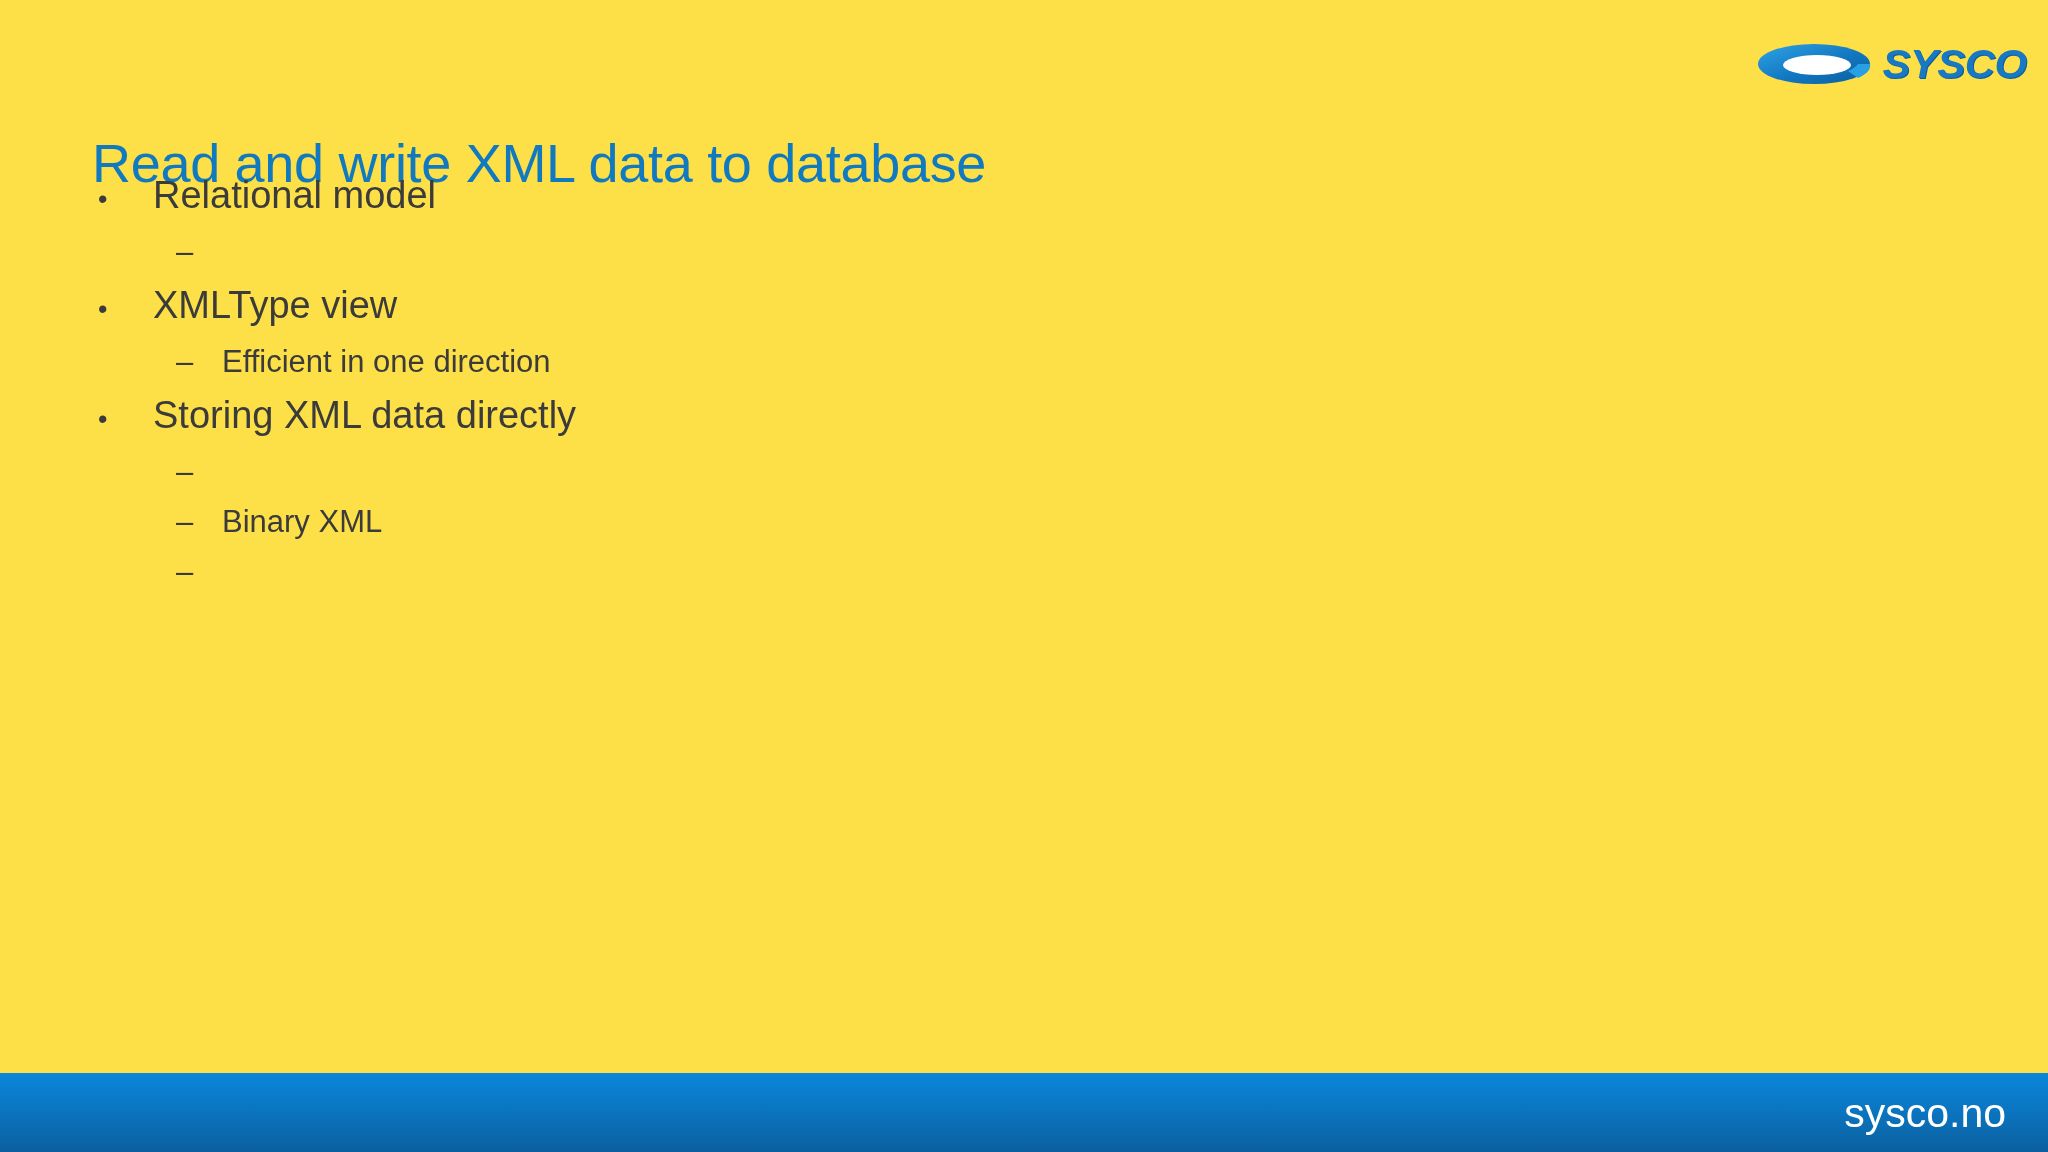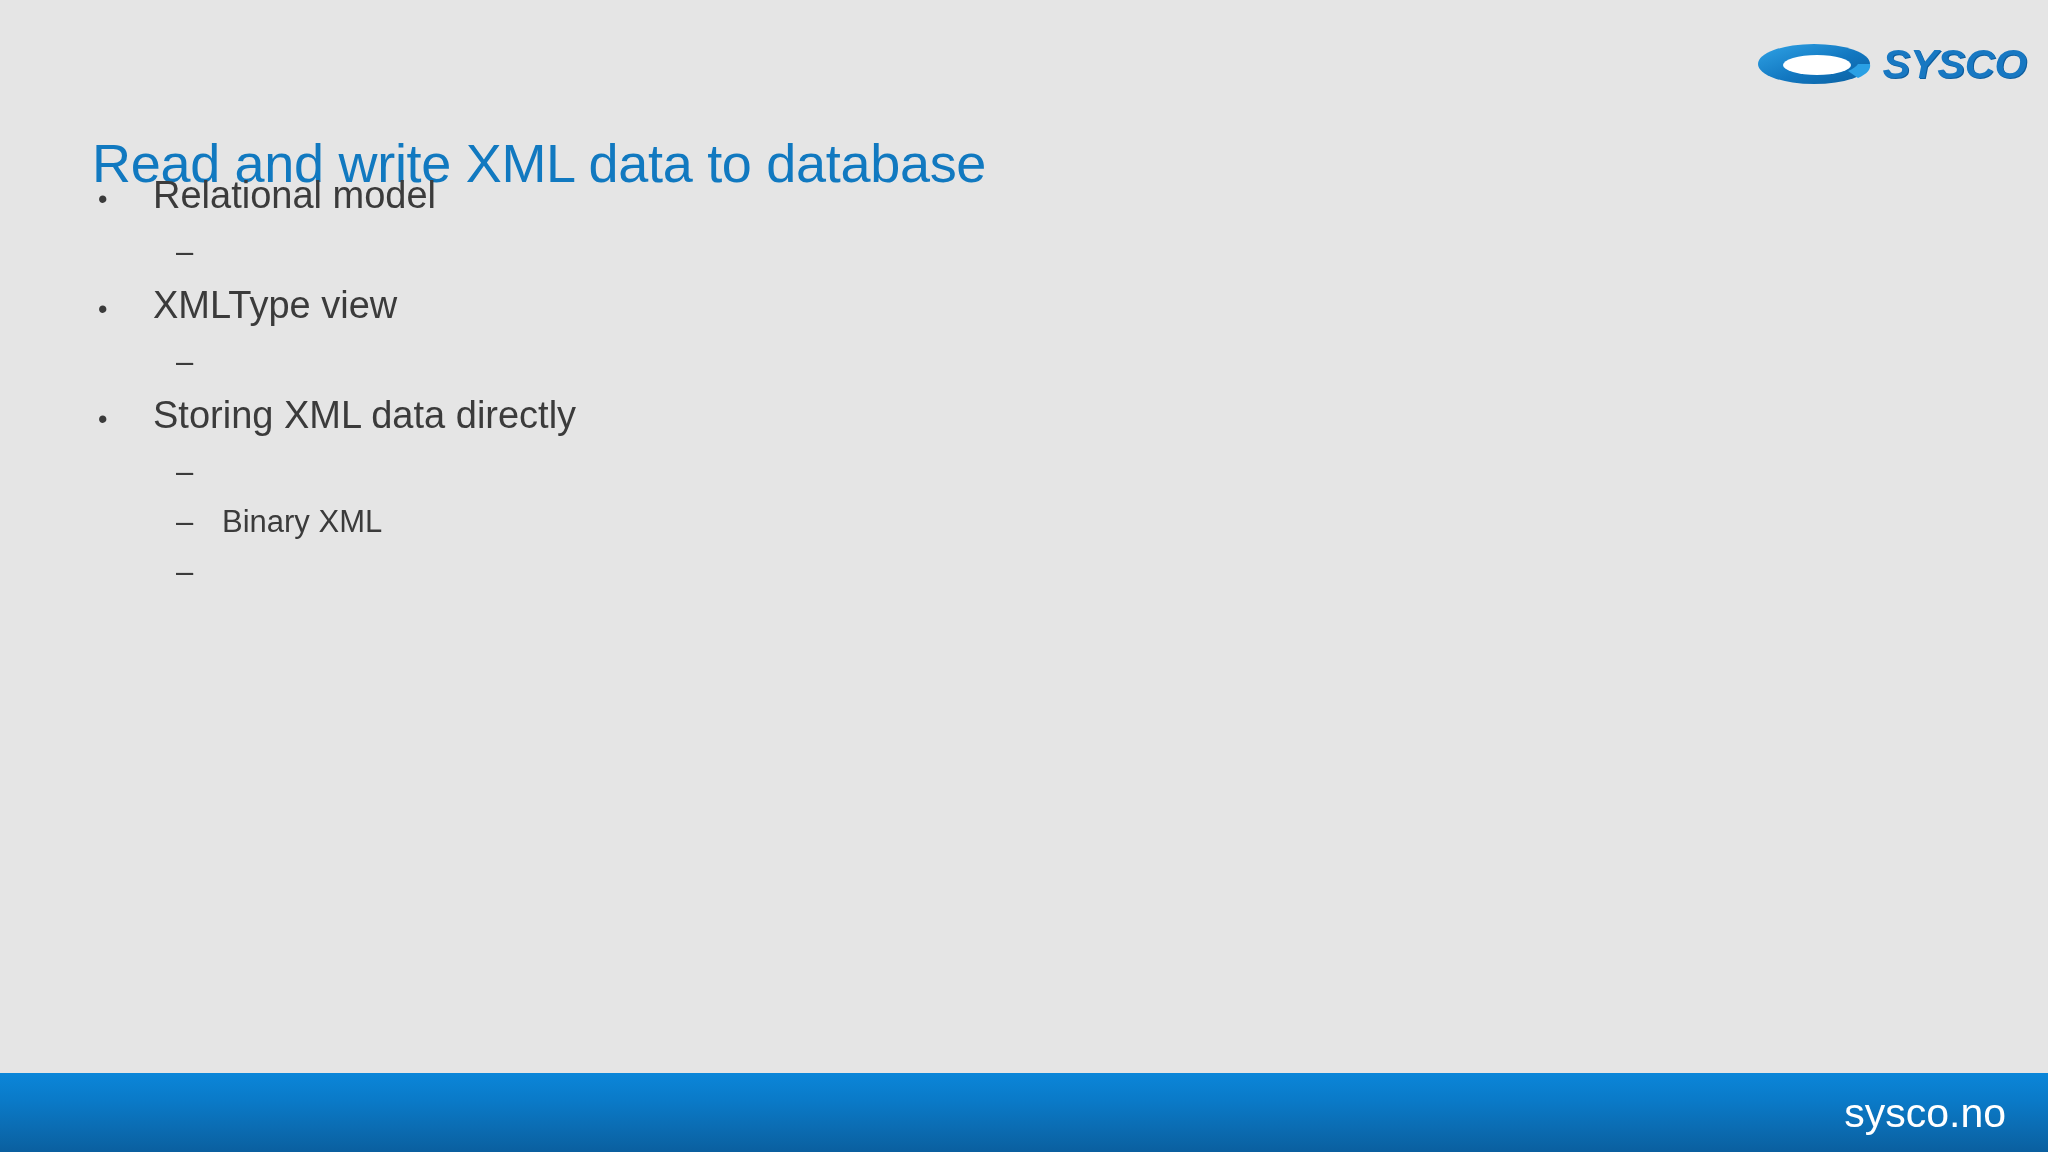--- a/index.html
+++ b/index.html
@@ -9,21 +9,21 @@
     background: #ffffff;
   }
   body {
     font-family: "Liberation Sans", "DejaVu Sans", sans-serif;
   }
 
   .slide {
     position: relative;
     width: 2048px;
     height: 1152px;
-    background: #e5e5e5;
+    background: #fde047;
     overflow: hidden;
   }
 
   
   .logo {
     position: absolute;
     top: 38px;
     right: 22px;
     width: 272px;
     height: 52px;
@@ -176,20 +176,21 @@
       <span class="marker">–</span>
     </div>
 
     <div class="bullet-row level-1">
       <span class="marker">•</span>
       <span class="label">XMLType view</span>
     </div>
 
     <div class="bullet-row level-2">
       <span class="marker">–</span>
+      <span class="label">Efficient in one direction</span>
     </div>
 
     <div class="bullet-row level-1">
       <span class="marker">•</span>
       <span class="label">Storing XML data directly</span>
     </div>
 
     <div class="bullet-row level-2">
       <span class="marker">–</span>
     </div>

